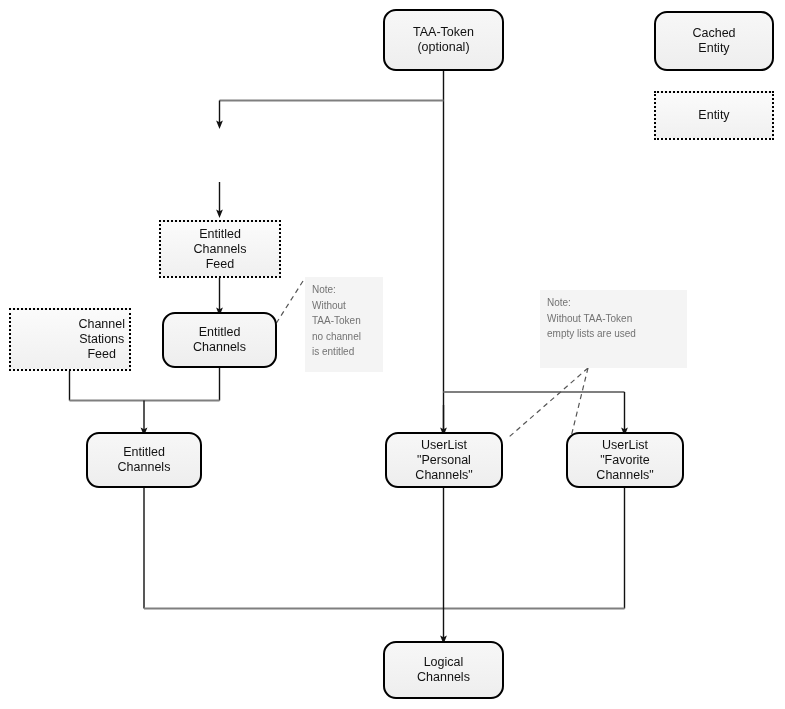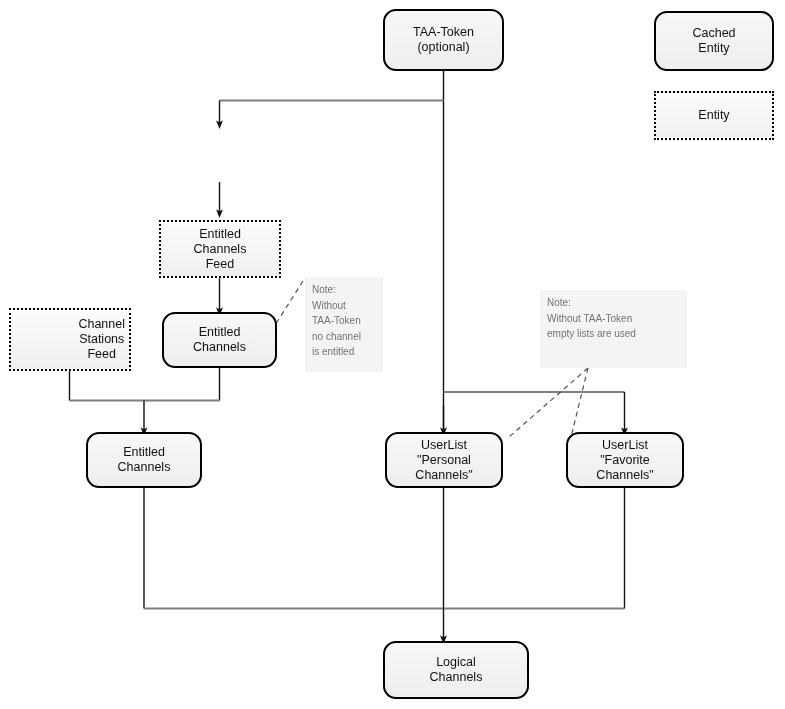--- a/index.html
+++ b/index.html
@@ -140,21 +140,21 @@
 "Personal
 Channels"</span>
   </div>
 
   <div class="node cached" style="left:566px; top:432px; width:118px; height:56px;">
     <span class="node-label">UserList
 "Favorite
 Channels"</span>
   </div>
 
-  <div class="node cached" style="left:383px; top:641px; width:146px; height:58px;">
+  <div class="node cached" style="left:383px; top:641px; width:121px; height:58px;">
     <span class="node-label">Logical
 Channels</span>
   </div>
 
   <div class="note" style="left:305px; top:277px; width:78px; height:95px;">Note:
 Without
 TAA-Token
 no channel
 is entitled</div>
 

